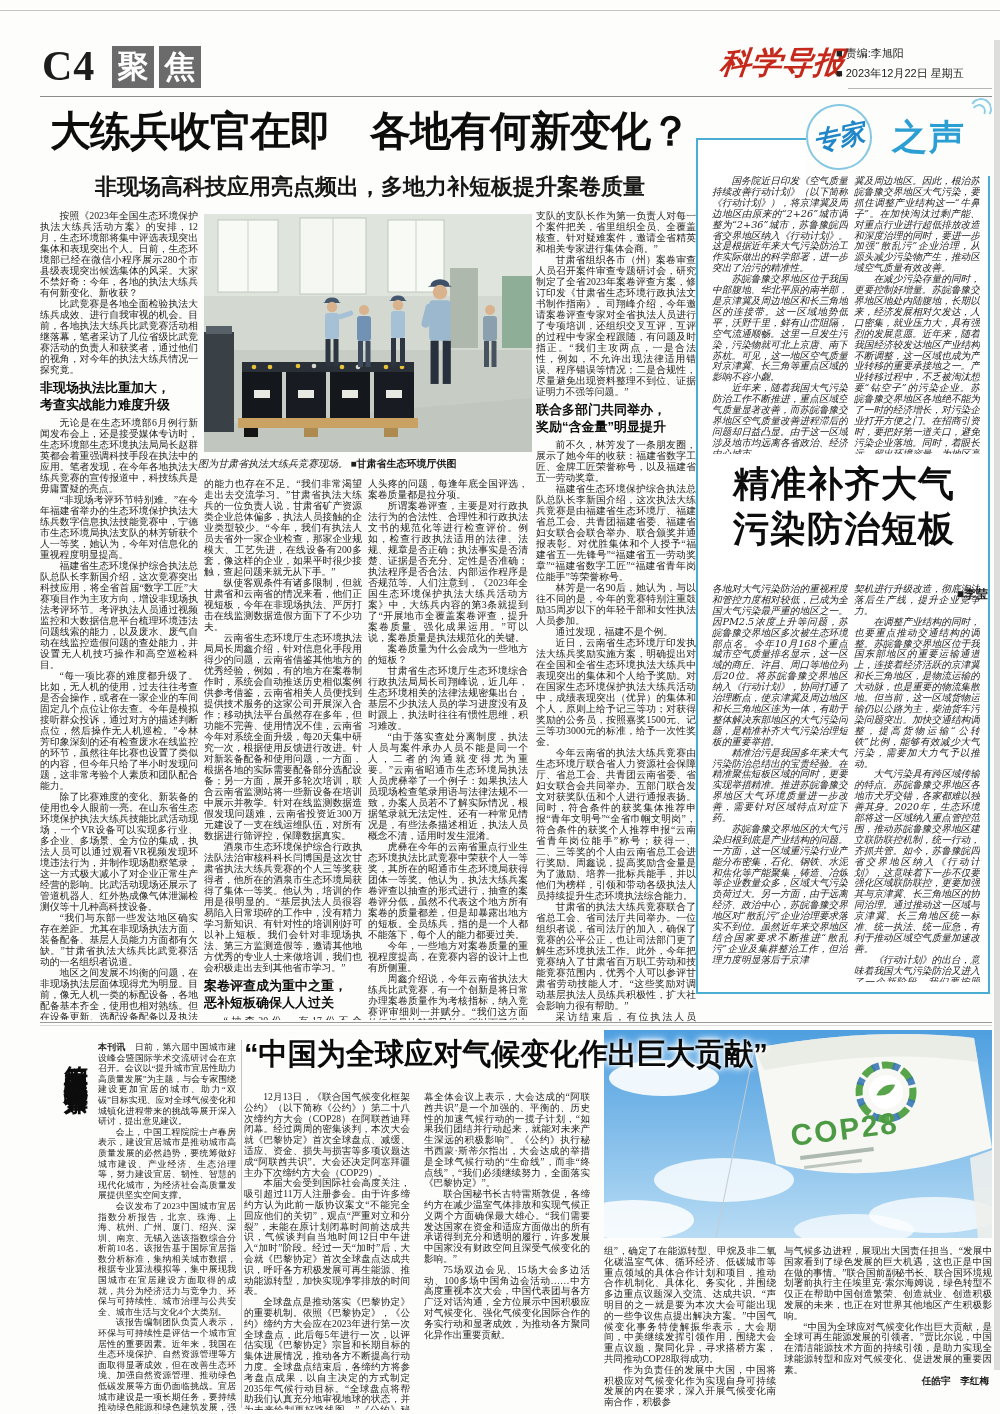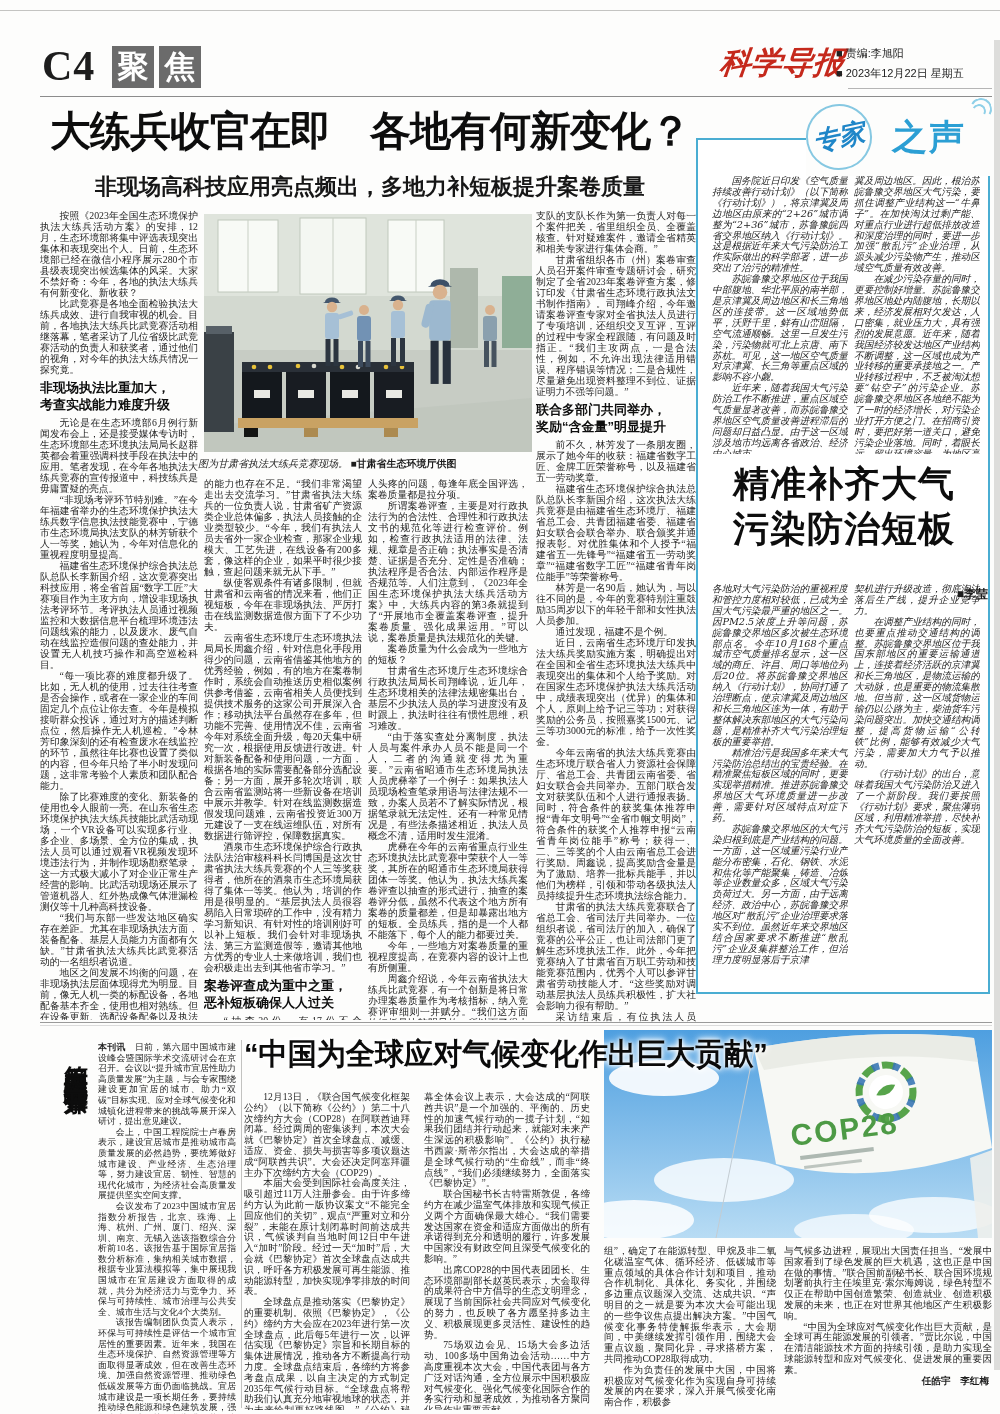--- a/index.html
+++ b/index.html
@@ -252,20 +252,21 @@
 污染防治短板</div>
   <div class="abs" id="e-author">■李莹</div>
   <div class="kcol" id="e-lbot">
       <p class="cont">各地对大气污染防治的重视程度和管控力度相对较低，已成为全国大气污染最严重的地区之一。因PM2.5浓度上升等问题，苏皖鲁豫交界地区多次被生态环境部点名。今年10月168个重点城市空气质量排名显示，这一区域的商丘、许昌、周口等地位列后20位。将苏皖鲁豫交界地区纳入《行动计划》，协同打通了治理断点，使京津冀及周边地区和长三角地区连为一体，有助于整体解决东部地区的大气污染问题，是精准补齐大气污染治理短板的重要举措。</p>
       <p class="para">精准治污是我国多年来大气污染防治总结出的宝贵经验。在精准聚焦短板区域的同时，更要实现举措精准。推进苏皖鲁豫交界地区大气环境质量进一步改善，需要针对区域特点对症下药。</p>
       <p class="para">苏皖鲁豫交界地区的大气污染归根到底是产业结构的问题。一方面，这一区域重污染行业产能分布密集，石化、钢铁、水泥和焦化等产能聚集，铸造、冶炼等企业数量众多，区域大气污染负荷过大。另一方面，由于远离经济、政治中心，苏皖鲁豫交界地区对“散乱污”企业治理要求落实不到位。虽然近年来交界地区结合国家要求不断推进“散乱污”企业及集群整治工作，但治理力度明显落后于京津</p>
     </div>
   <div class="kcol" id="e-rbot">
       <p class="cont">契机进行升级改造，彻底淘汰落后生产线，提升企业竞争力。</p>
       <p class="para">在调整产业结构的同时，也要重点推动交通结构的调整。苏皖鲁豫交界地区位于我国东部地区的重要运输通道上，连接着经济活跃的京津冀和长三角地区，是物流运输的大动脉，也是重要的物流集散地。但当前，这一区域货物运输仍以公路为主，柴油货车污染问题突出。加快交通结构调整，提高货物运输“公转铁”比例，能够有效减少大气污染，需要加大力气予以推动。</p>
+      <p class="para">大气污染具有跨区域传输的特点。苏皖鲁豫交界地区各地市犬牙交错，各家都难以独善其身。2020年，生态环境部将这一区域纳入重点管控范围，推动苏皖鲁豫交界地区建立联防联控机制，统一行动，齐抓共管。如今，苏鲁豫皖四省交界地区纳入《行动计划》，这意味着下一步不仅要强化区域联防联控，更要加强其与京津冀、长三角地区的协同治理。通过推动这一区域与京津冀、长三角地区统一标准、统一执法、统一应急，有利于推动区域空气质量加速改善。</p>
       <p class="para">《行动计划》的出台，意味着我国大气污染防治又进入了一个新阶段。我们要按照《行动计划》要求，聚焦薄弱区域，利用精准举措，尽快补齐大气污染防治的短板，实现大气环境质量的全面改善。</p>
     </div>
 
   <div class="abs" id="sep1"></div>
   <div class="abs" id="sep2"></div>
   <div class="abs" id="vr1"></div>
 
   <div class="abs" id="c-title">第六届中国城市建设峰会在京召开</div>
   <div class="col" id="c-col">
       <p class="lead"><b>本刊讯</b>　日前，第六届中国城市建设峰会暨国际学术交流研讨会在京召开。会议以“提升城市宜居性助力高质量发展”为主题，与会专家围绕建设更加宜居的城市、助力“双碳”目标实现、应对全球气候变化和城镇化进程带来的挑战等展开深入研讨，提出意见建议。</p>
@@ -303,21 +304,20 @@
   </svg>
   <div class="abs" id="p-headline">“中国为全球应对气候变化作出巨大贡献”</div>
   <div class="col pcol" id="p-colA">
       <p class="para">12月13日，《联合国气候变化框架公约》（以下简称《公约》）第二十八次缔约方大会（COP28）在阿联酋迪拜闭幕。经过两周的密集谈判，本次大会就《巴黎协定》首次全球盘点、减缓、适应、资金、损失与损害等多项议题达成“阿联酋共识”。大会还决定阿塞拜疆主办下次缔约方大会（COP29）。</p>
       <p class="para">本届大会受到国际社会高度关注，吸引超过11万人注册参会。由于许多缔约方认为此前一版协议案文“不能完全回应他们的关切”，观点“严重对立和分裂”，未能在原计划闭幕时间前达成共识，气候谈判自当地时间12日中午进入“加时”阶段。经过一天“加时”后，大会就《巴黎协定》首次全球盘点达成共识，呼吁各方积极发展可再生能源、推动能源转型，加快实现净零排放的时间表。</p>
       <p class="para">全球盘点是推动落实《巴黎协定》的重要机制。依照《巴黎协定》，《公约》缔约方大会应在2023年进行第一次全球盘点，此后每5年进行一次，以评估实现《巴黎协定》宗旨和长期目标的集体进展情况，推动各方不断提高行动力度。全球盘点结束后，各缔约方将参考盘点成果，以自主决定的方式制定2035年气候行动目标。“全球盘点将帮助我们认真充分地审视地球的状态，并为未来绘制更好路线图。”《公约》秘书处指出，各方应采取果断行动，对全球盘点作出强有力回应。</p>
     </div>
   <div class="col pcol" id="p-colB">
       <p class="cont">幕全体会议上表示，大会达成的“阿联酋共识”是一个加强的、平衡的、历史性的加速气候行动的一揽子计划，“如果我们团结并行动起来，就能对未来产生深远的积极影响”。《公约》执行秘书西蒙·斯蒂尔指出，大会达成的举措是全球气候行动的“生命线”，而非“终点线”，“我们必须继续努力，全面落实《巴黎协定》”。</p>
       <p class="para">联合国秘书长古特雷斯敦促，各缔约方在减少温室气体排放和实现气候正义两个方面确保最大雄心。“我们需要发达国家在资金和适应方面做出的所有承诺得到充分和透明的履行，许多发展中国家没有财政空间且深受气候变化的影响。”</p>
-      <p class="para">出席COP28的中国代表团团长、生态环境部副部长赵英民表示，大会取得的成果符合中方倡导的生态文明理念，展现了当前国际社会共同应对气候变化的努力，也反映了各方愿坚持多边主义、积极展现更多灵活性、建设性的趋势。</p>
       <p class="para">75场双边会见、15场大会多边活动、100多场中国角边会活动……中方高度重视本次大会，中国代表团与各方广泛对话沟通，全方位展示中国积极应对气候变化、强化气候变化国际合作的务实行动和显著成效，为推动各方聚同化异作出重要贡献。</p>
     </div>
   <div class="col pcol" id="p-colC">
       <p class="cont">组”，确定了在能源转型、甲烷及非二氧化碳温室气体、循环经济、低碳城市等重点领域的具体合作计划和项目，推动合作机制化、具体化、务实化，并围绕多边重点议题深入交流、达成共识。“声明目的之一就是要为本次大会可能出现的一些争议焦点提出解决方案。”中国气候变化事务特使解振华表示，大会期间，中美继续发挥引领作用，围绕大会重点议题，聚同化异，寻求搭桥方案，共同推动COP28取得成功。</p>
       <p class="para">作为负责任的发展中大国，中国将积极应对气候变化作为实现自身可持续发展的内在要求，深入开展气候变化南南合作，积极参</p>
     </div>
   <div class="col pcol" id="p-colD">
       <p class="cont">与气候多边进程，展现出大国责任担当。“发展中国家看到了绿色发展的巨大机遇，这也正是中国在做的事情。”联合国前副秘书长、联合国环境规划署前执行主任埃里克·索尔海姆说，绿色转型不仅正在帮助中国创造繁荣、创造就业、创造积极发展的未来，也正在对世界其他地区产生积极影响。</p>
       <p class="para">“中国为全球应对气候变化作出巨大贡献，是全球可再生能源发展的引领者。”贾比尔说，中国在清洁能源技术方面的持续引领，是助力实现全球能源转型和应对气候变化、促进发展的重要因素。</p>
       <p class="byl">任皓宇　李红梅</p>

